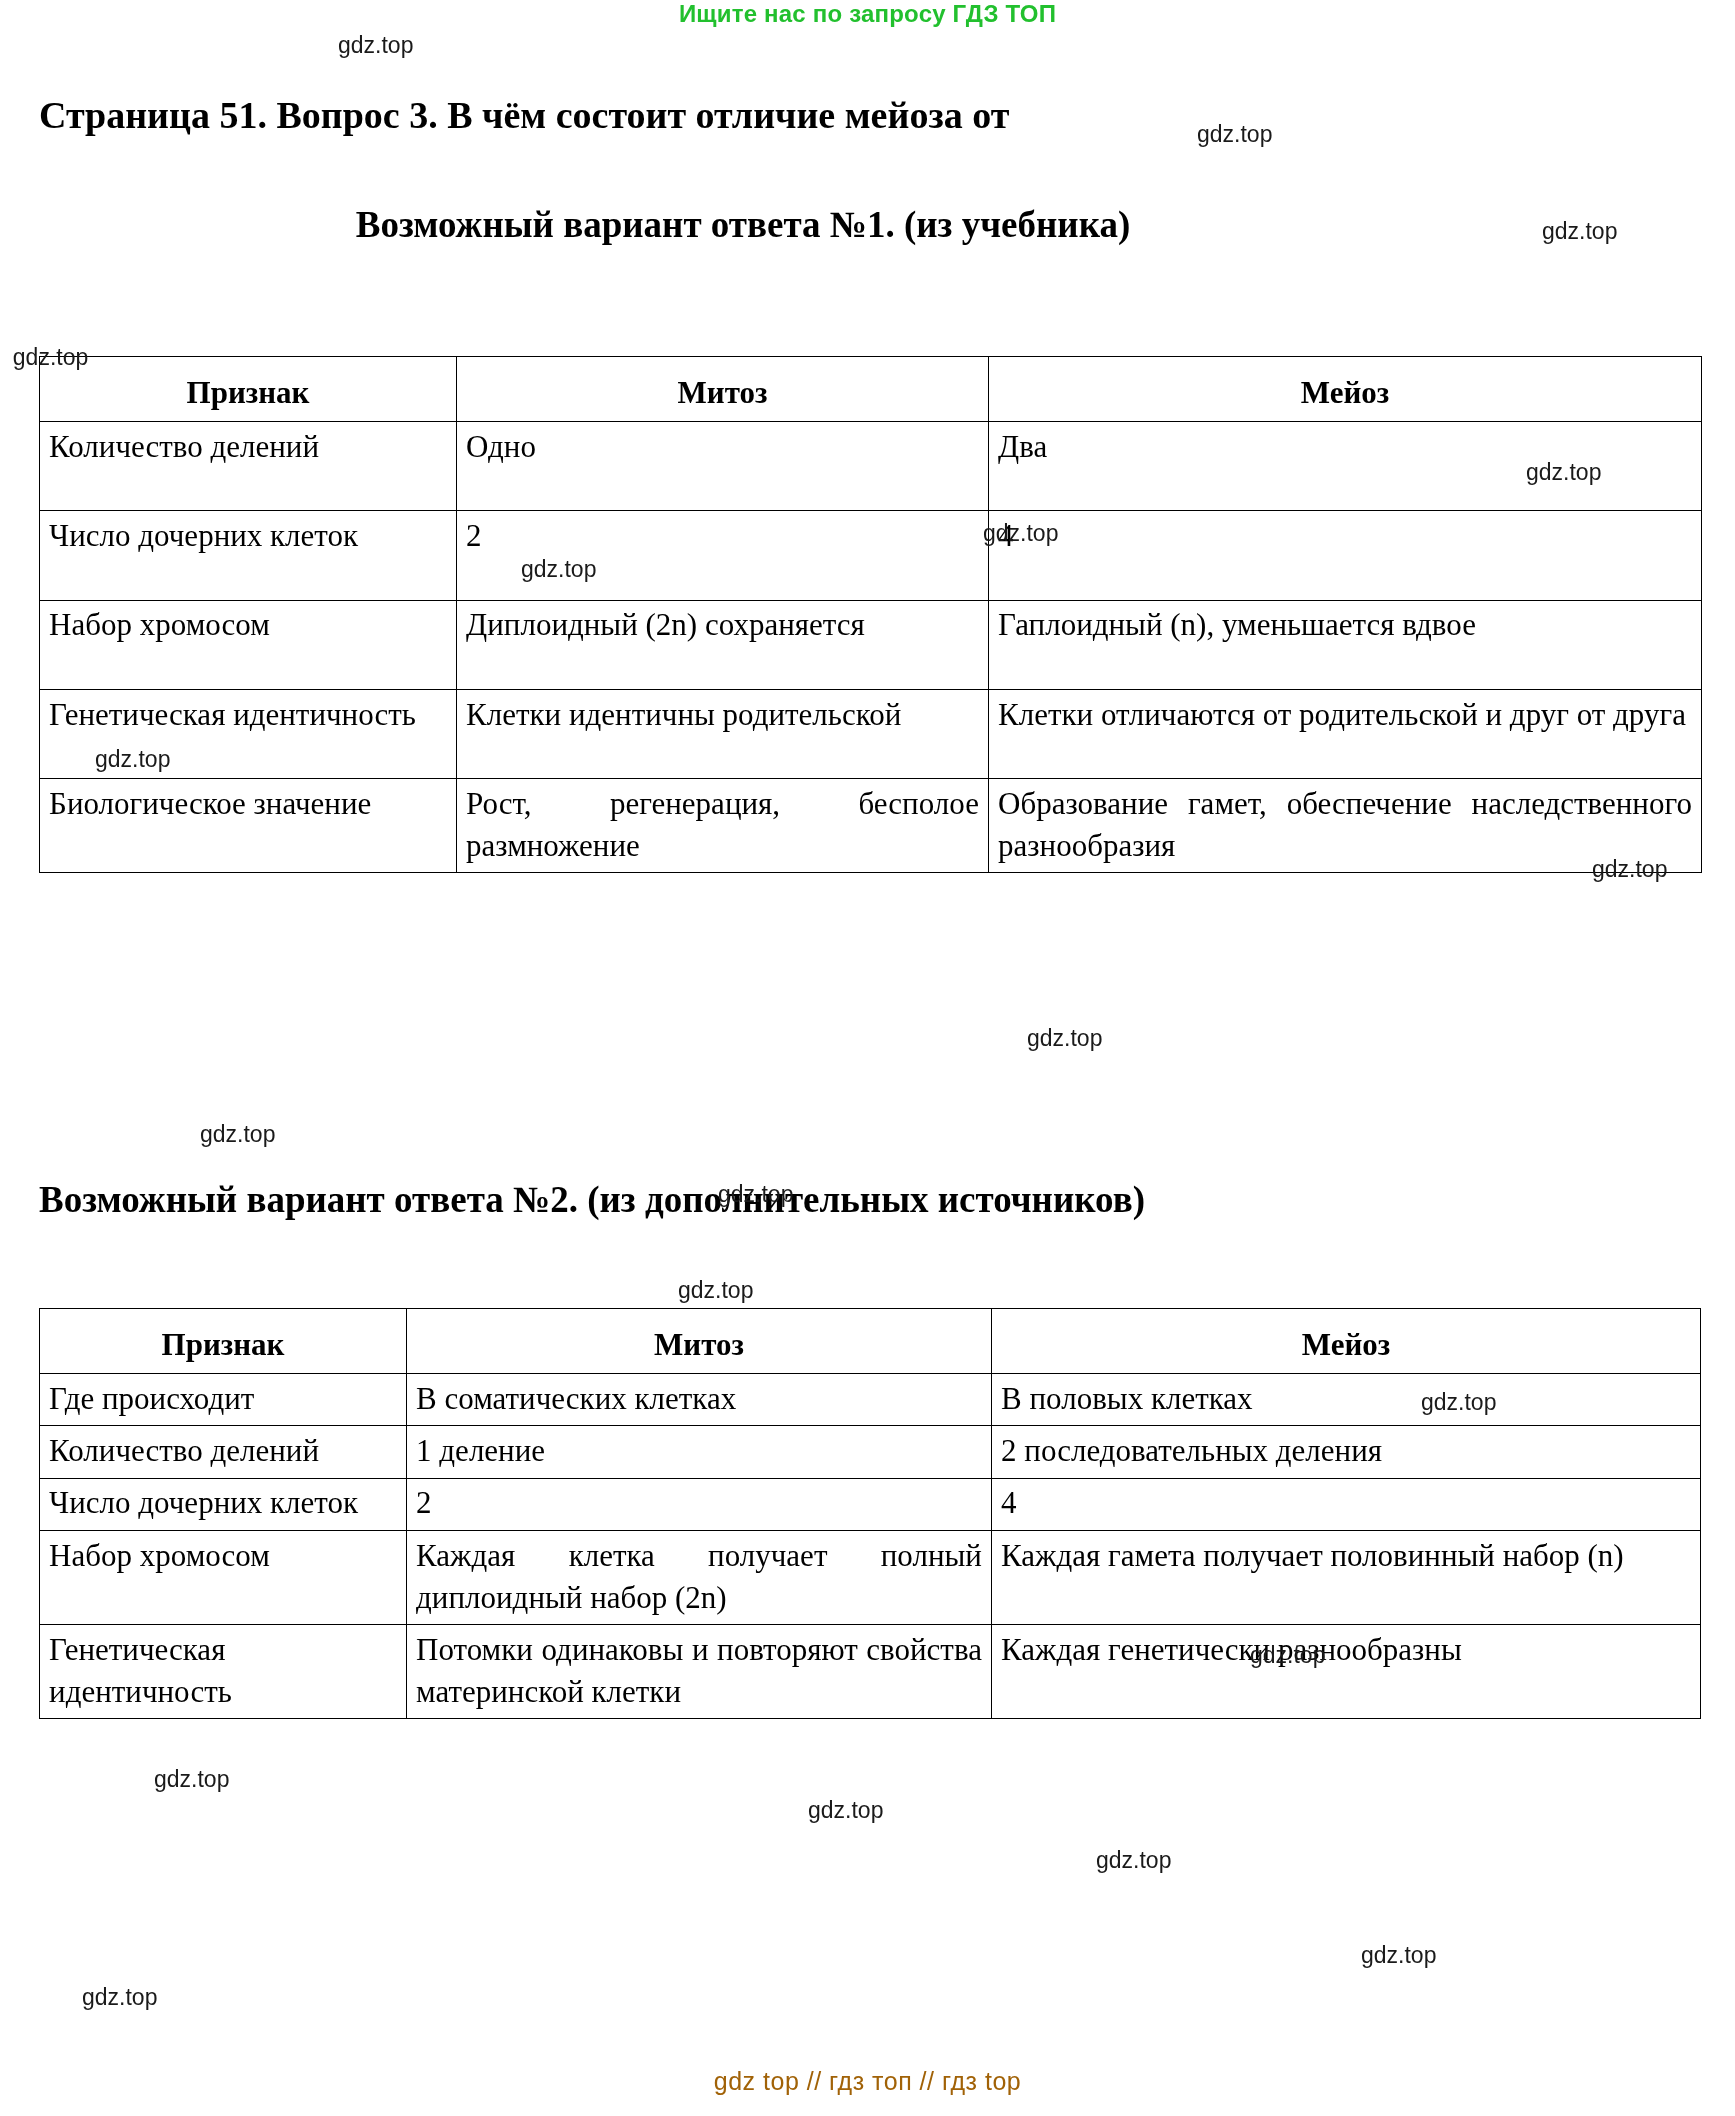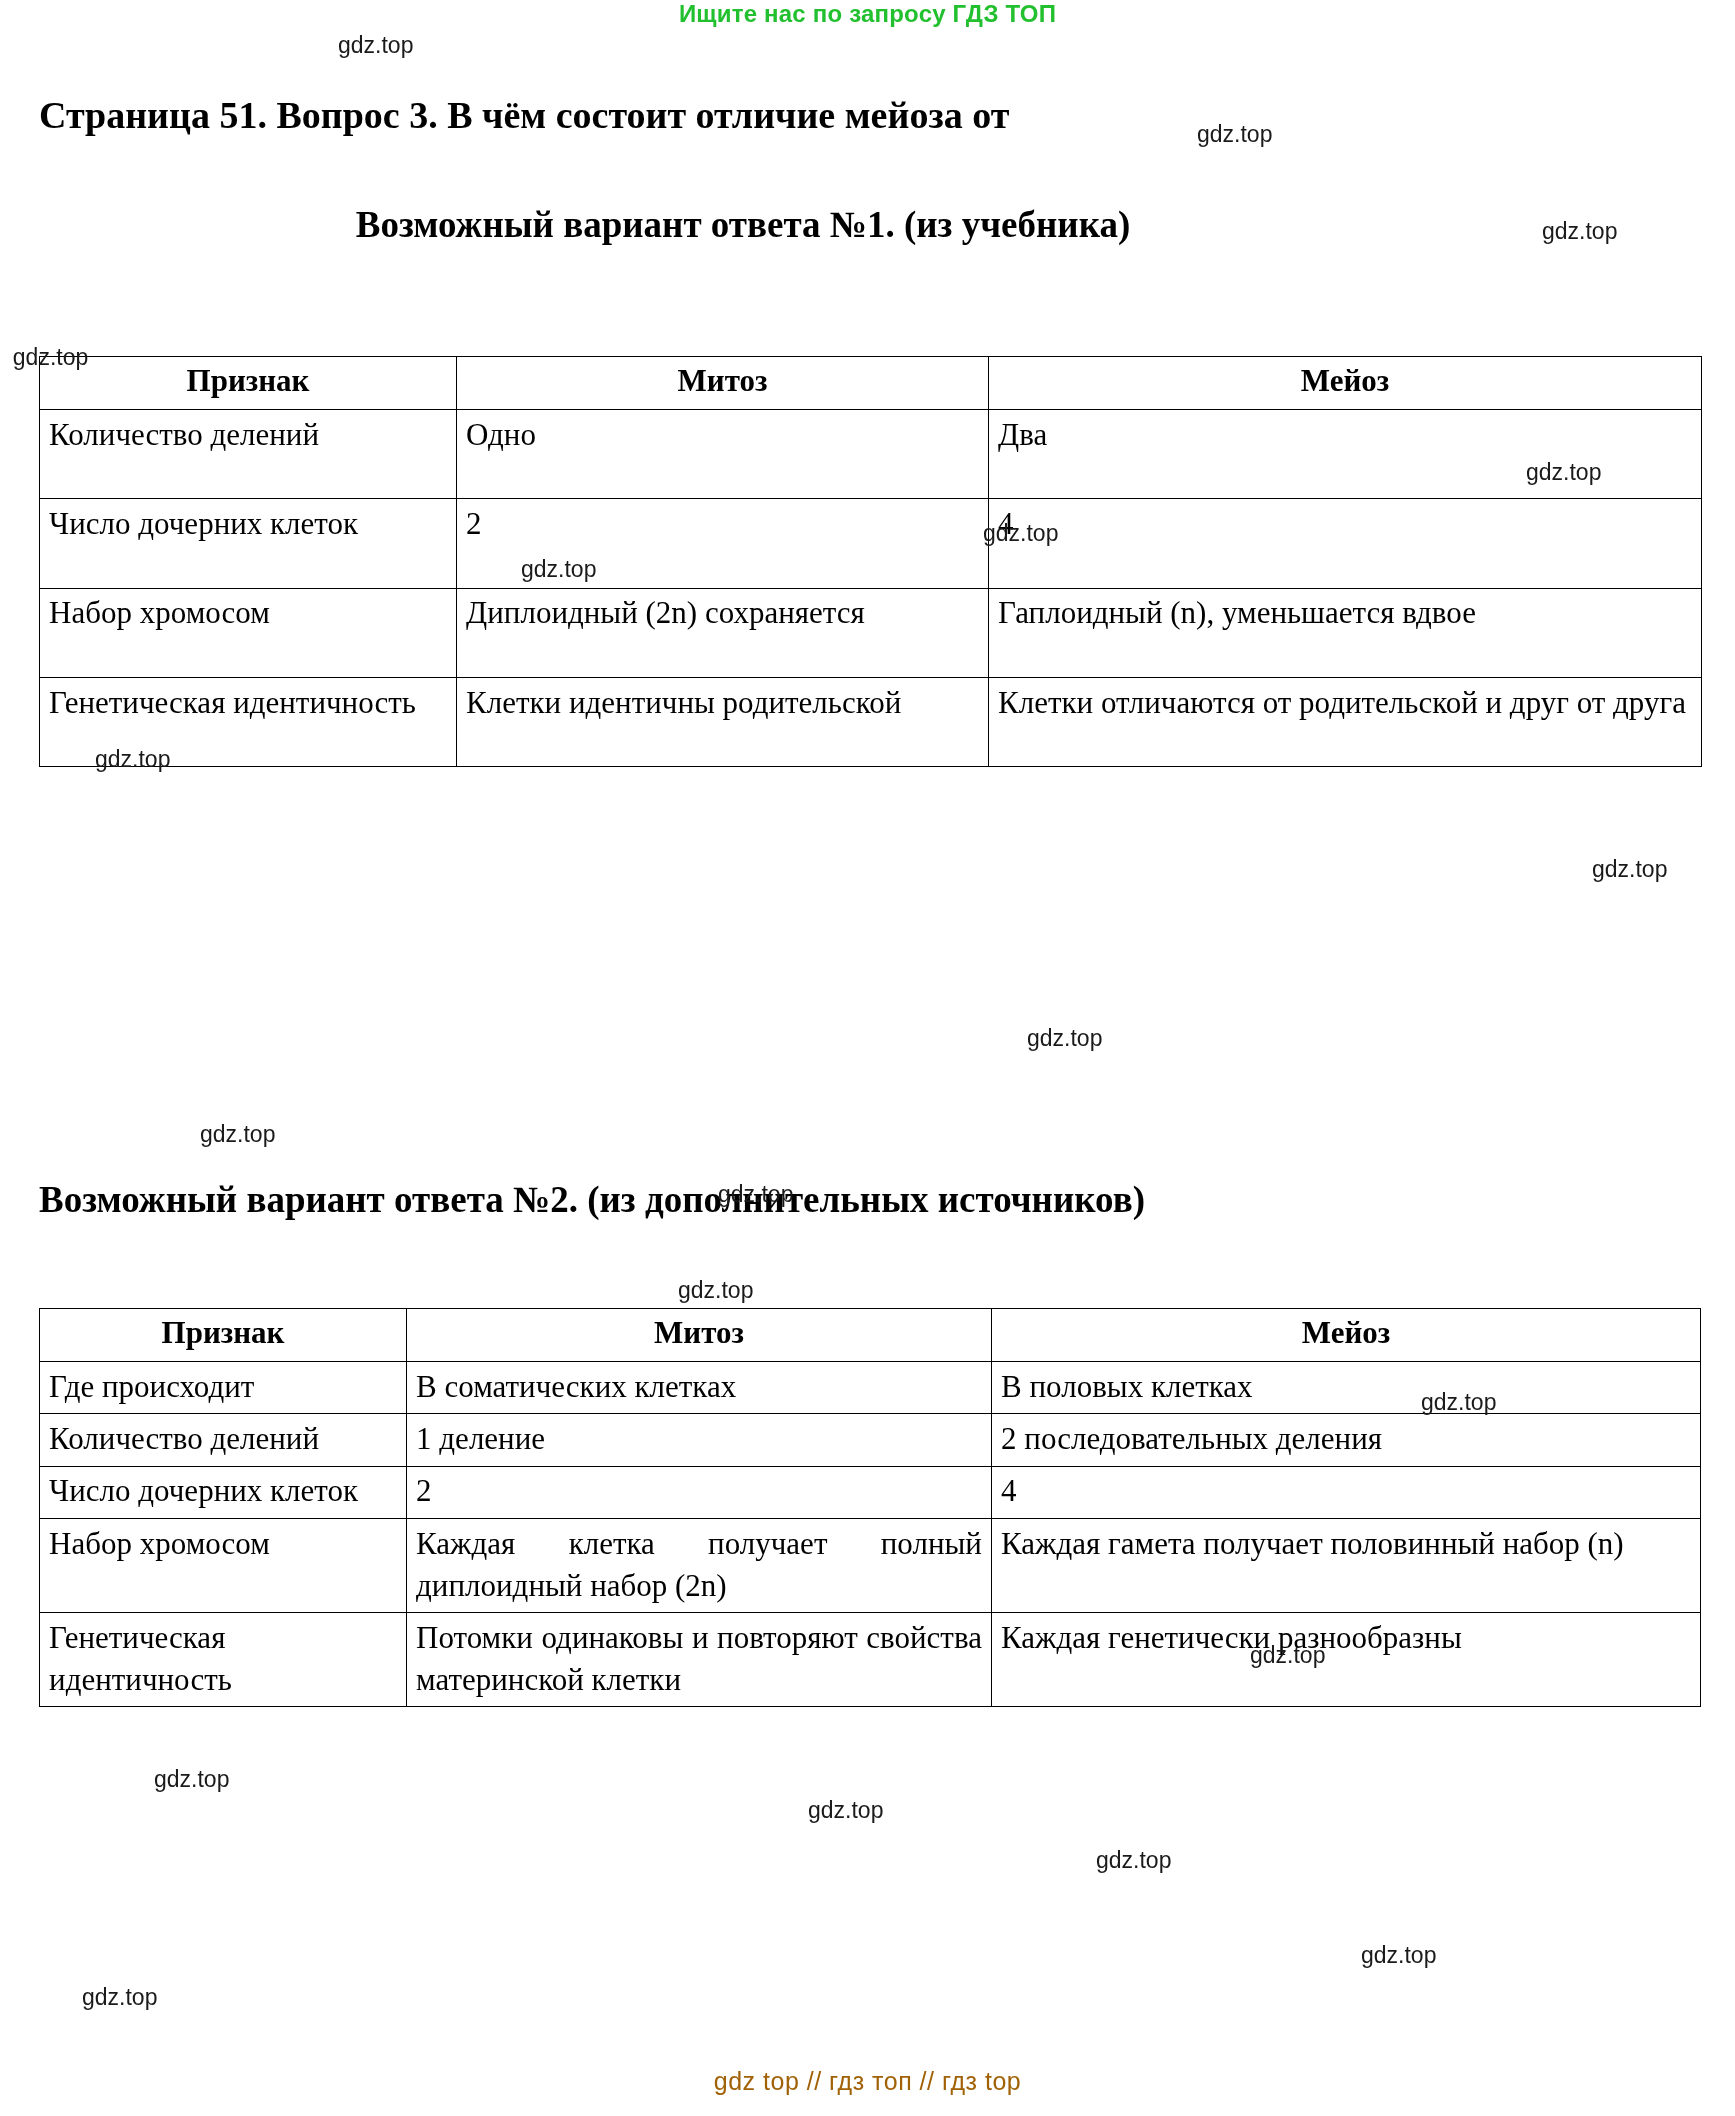--- a/index.html
+++ b/index.html
@@ -81,21 +81,21 @@
     vertical-align: top;
     text-align: justify;
     text-align-last: left;
     font-weight: normal;
     hyphens: none;
   }
   table.cmp-table thead th {
     text-align: center;
     text-align-last: center;
     font-weight: bold;
-    padding-top: 3px;
+    padding-top: 15px;
     padding-bottom: 7.3px;
   }
 
   #table1 { left: 39px; top: 356px; width: 1661px; }
   #table1 .col-feature { width: 417px; }
   #table1 .col-mitosis { width: 532px; }
   #table1 .col-meiosis { width: 713px; }
   #table1 tbody td { height: 79px; }
 
   #table2 { left: 39px; top: 1308px; width: 1661px; }
@@ -164,20 +164,25 @@
     </tr>
     <tr>
       <td>Набор хромосом</td>
       <td>Диплоидный (2n) сохраняется</td>
       <td>Гаплоидный (n), уменьшается вдвое</td>
     </tr>
     <tr>
       <td>Генетическая идентичность</td>
       <td>Клетки идентичны родительской</td>
       <td>Клетки отличаются от родительской и друг от друга</td>
+    </tr>
+    <tr>
+      <td>Биологическое значение</td>
+      <td>Рост, регенерация, бесполое размножение</td>
+      <td>Образование гамет, обеспечение наследственного разнообразия</td>
     </tr>
   </tbody>
 </table>
 
 <div class="variant-title" id="variant2-title">Возможный вариант ответа №2. (из дополнительных источников)</div>
 
 <table class="cmp-table" id="table2">
   <colgroup>
     <col class="col-feature">
       <col class="col-mitosis">

